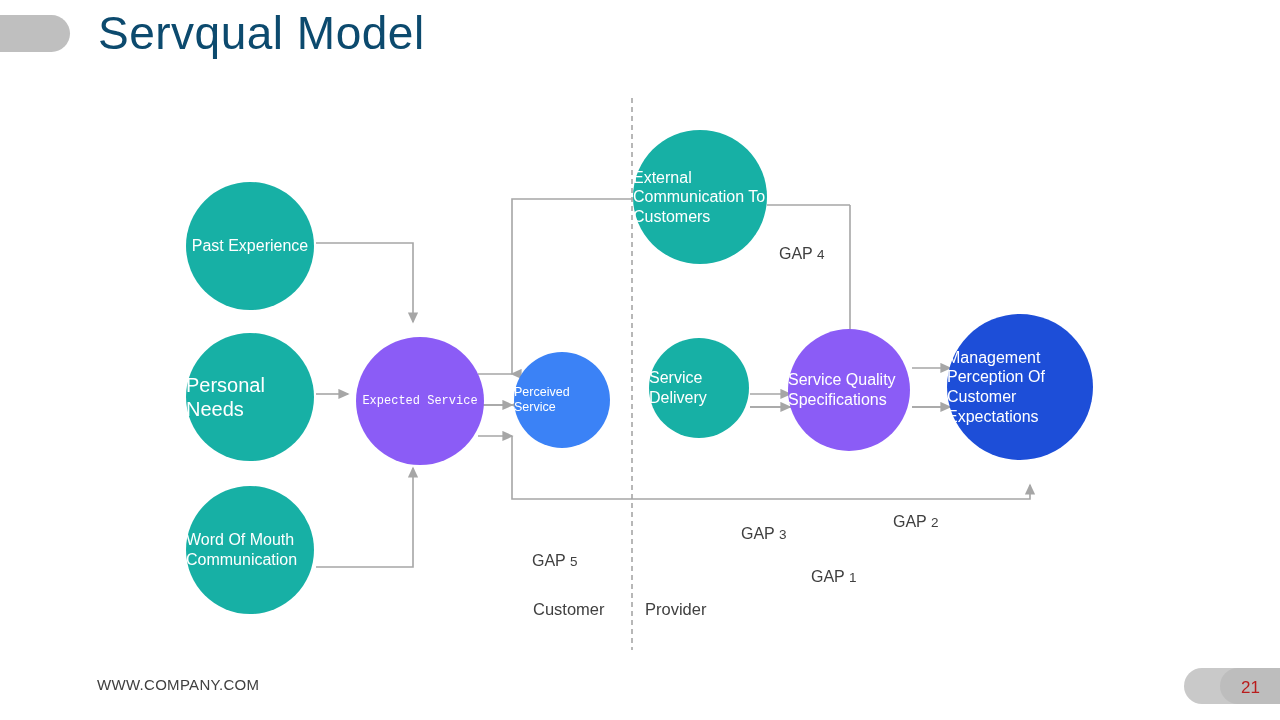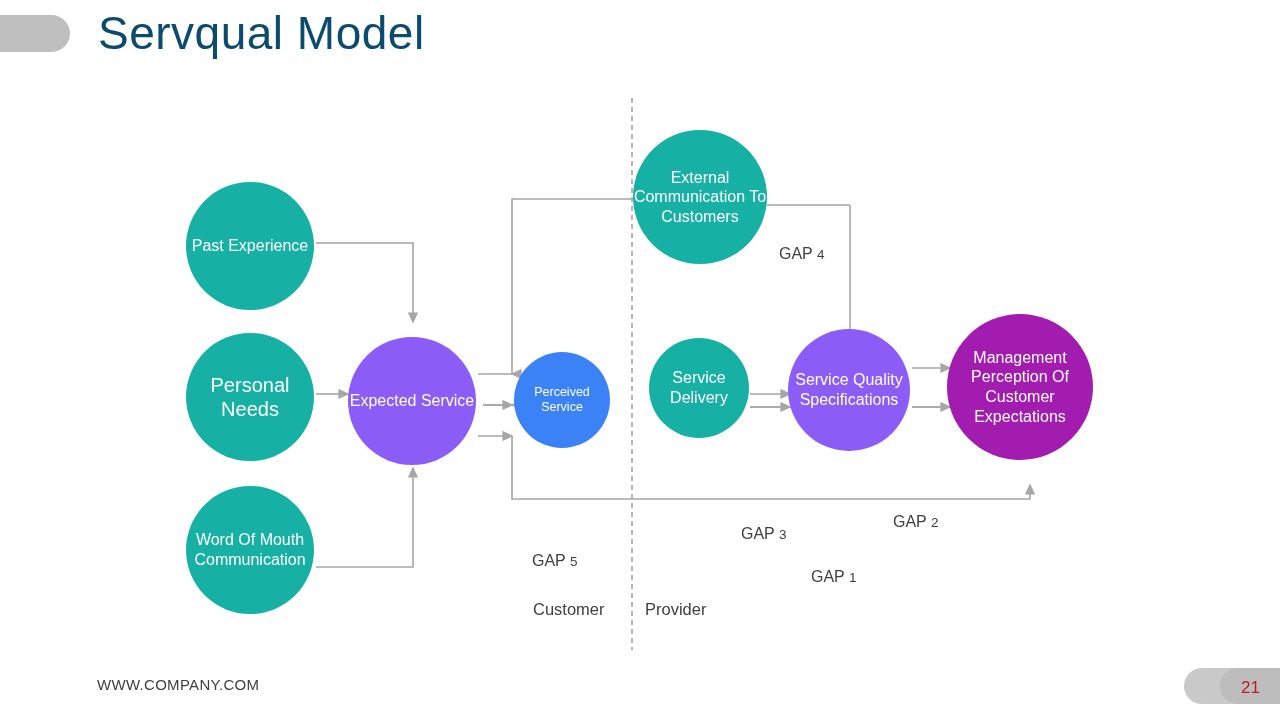--- a/index.html
+++ b/index.html
@@ -38,27 +38,27 @@
     position:absolute;right:20px;top:678px;
     font-size:17px;color:#b91c1c;
   }
   
   .canvas{position:absolute;left:0;top:80px;width:1280px;height:580px;}
   svg.lines{position:absolute;left:0;top:0;width:1280px;height:580px;}
 
   .node{
     position:absolute;border-radius:50%;
     display:flex;align-items:center;justify-content:center;
-    text-align:center;color:#ffffff;line-height:1.22;
+    text-align:left;color:#ffffff;line-height:1.22;
     box-sizing:border-box;
   }
   .teal{background:#17b0a5;}
   .orange{background:#8b5cf6;}
   .navy{background:#3b82f6;}
-  .navy-dark{background:#a21caf;}
+  .navy-dark{background:#1d4ed8;}
   .gap-label{position:absolute;color:#404040;font-size:16px;}
   .gap-label .num{font-size:13.5px;}
   .side-label{position:absolute;color:#404040;font-size:16.5px;}
 </style>
 </head>
 <body>
 
 <div class="tab-chip"></div>
 <div class="page-title">Servqual Model</div>
 
@@ -110,21 +110,21 @@
   </div>
 
   <div class="node teal" style="left:186px;top:253px;width:128px;height:128px;font-size:20px;">
     <span style="white-space:pre-line;">Personal Needs</span>
   </div>
 
   <div class="node teal" style="left:186px;top:406px;width:128px;height:128px;font-size:16px;">
     <span style="white-space:pre-line;">Word Of Mouth Communication</span>
   </div>
 
-  <div class="node orange" style="left:348px;top:257px;width:128px;height:128px;font-size:16px;">
+  <div class="node orange" style="left:356px;top:257px;width:128px;height:128px;font-size:12px;font-family:Liberation Mono, monospace;">
     <span style="white-space:pre-line;">Expected Service</span>
   </div>
 
   <div class="node navy" style="left:514px;top:272px;width:96px;height:96px;font-size:12.5px;">
     <span style="white-space:pre-line;">Perceived Service</span>
   </div>
 
   <div class="node teal" style="left:633px;top:50px;width:134px;height:134px;font-size:16px;">
     <span style="white-space:pre-line;">External Communication To Customers</span>
   </div>

